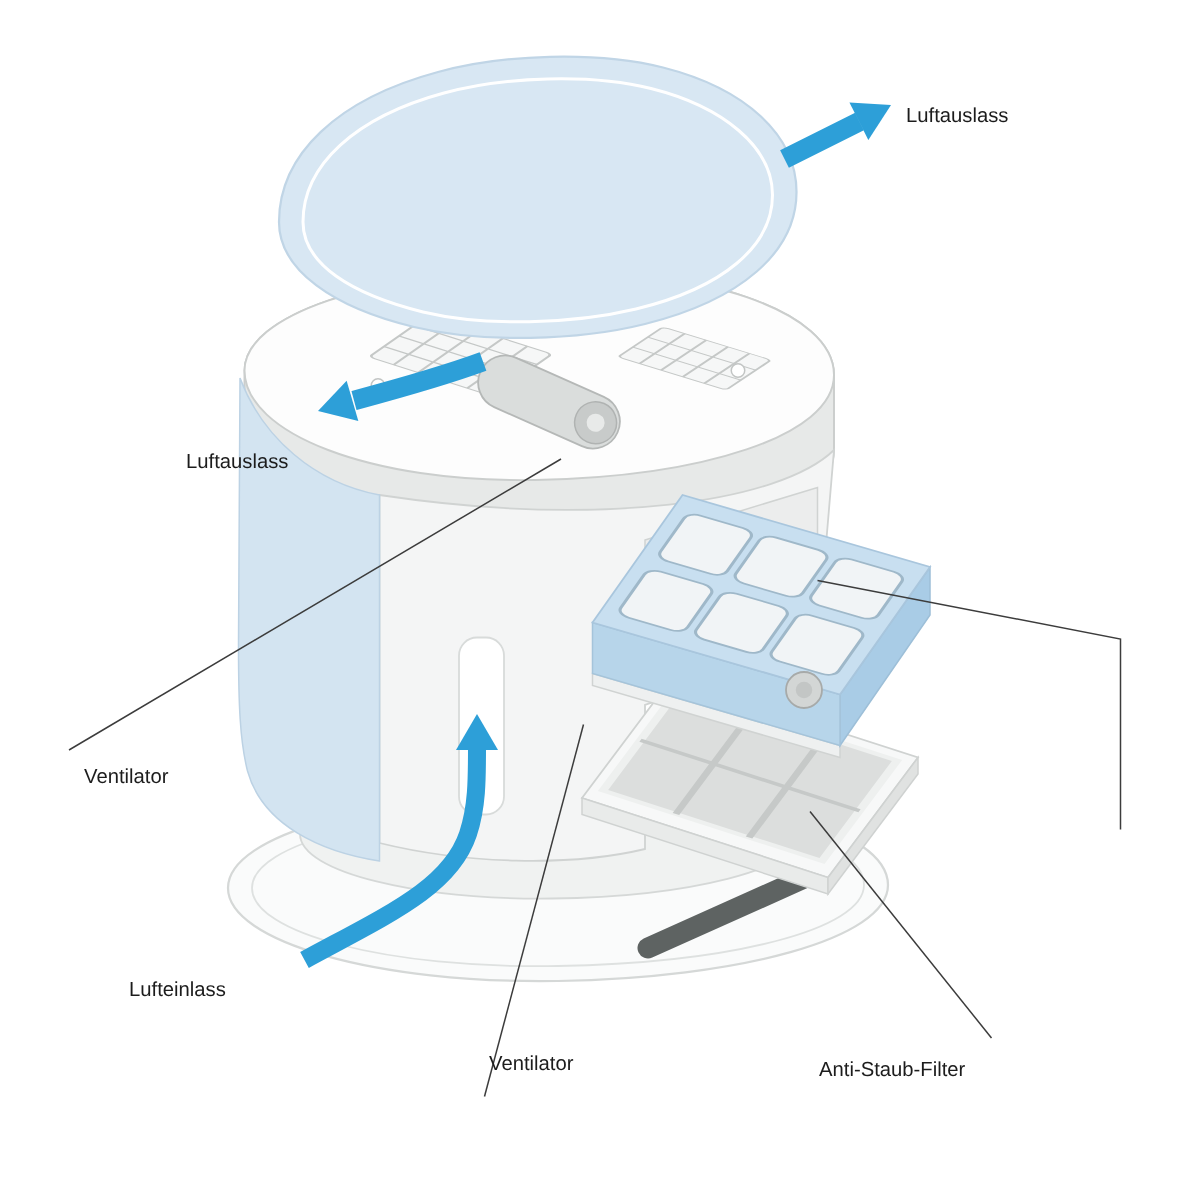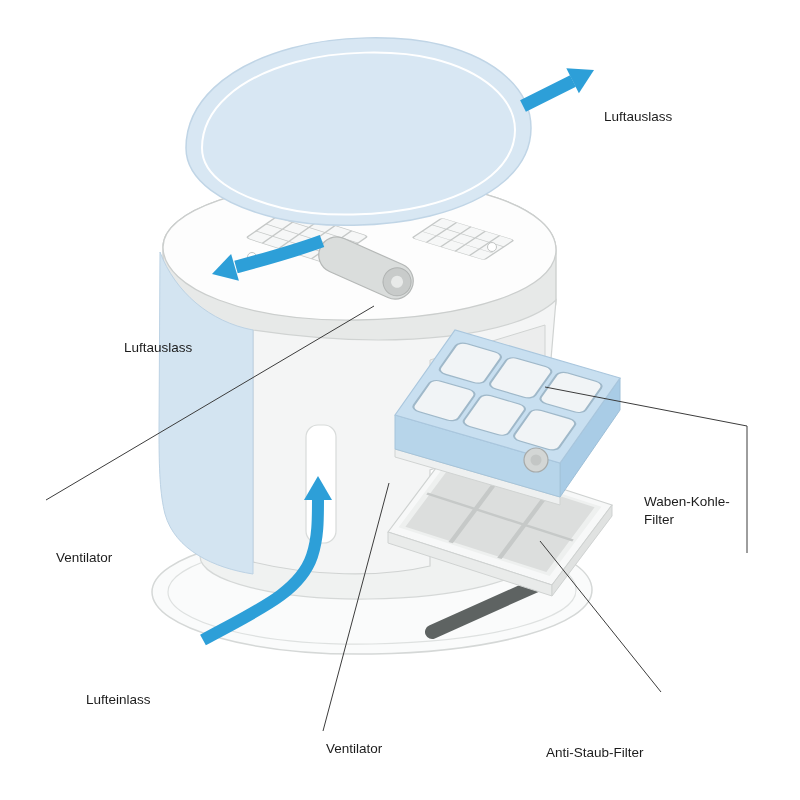--- a/index.html
+++ b/index.html
@@ -1,20 +1,20 @@
 <!DOCTYPE html>
 <html><head>
 <meta charset="utf-8">
 <title>Exploded Diagram</title>
 <style>
   html,body{margin:0;padding:0;background:#ffffff;}
   .stage{position:relative;width:800px;height:800px;background:#ffffff;overflow:hidden;
          font-family:"Liberation Sans",sans-serif;}
   .stage svg{position:absolute;left:0;top:0;}
-  .label{position:absolute;font-size:13.5px;line-height:18px;color:#1c1c1c;white-space:nowrap;margin-top:40px;}
+  .label{position:absolute;font-size:13.5px;line-height:18px;color:#1c1c1c;white-space:nowrap;}
   .label .line{display:block;}
 </style>
 </head>
 <body>
 
 <div class="stage">
 
 <svg width="800" height="800" viewBox="0 0 800 800">
 
   <g>
@@ -105,21 +105,17 @@
     <path d="M 46 500 L 374 306"></path>
     <path d="M 545 387 L 747 426 L 747 553"></path>
     <path d="M 540 541 L 661 692"></path>
     <path d="M 389 483 L 323 731"></path>
   </g>
 </svg>
 
 <div class="label" style="left:604px;top:68px">Luftauslass</div>
 <div class="label" style="left:124px;top:299px">Luftauslass</div>
 <div class="label" style="left:56px;top:509px">Ventilator</div>
-<div class="label" style="left:644px;top:453px">
-  <span class="line">Waben-Kohle-</span>
-  <span class="line">Filter</span>
-</div>
 <div class="label" style="left:86px;top:651px">Lufteinlass</div>
 <div class="label" style="left:546px;top:704px">Anti-Staub-Filter</div>
 <div class="label" style="left:326px;top:700px">Ventilator</div>
 
 </div>
 
 </body></html>

